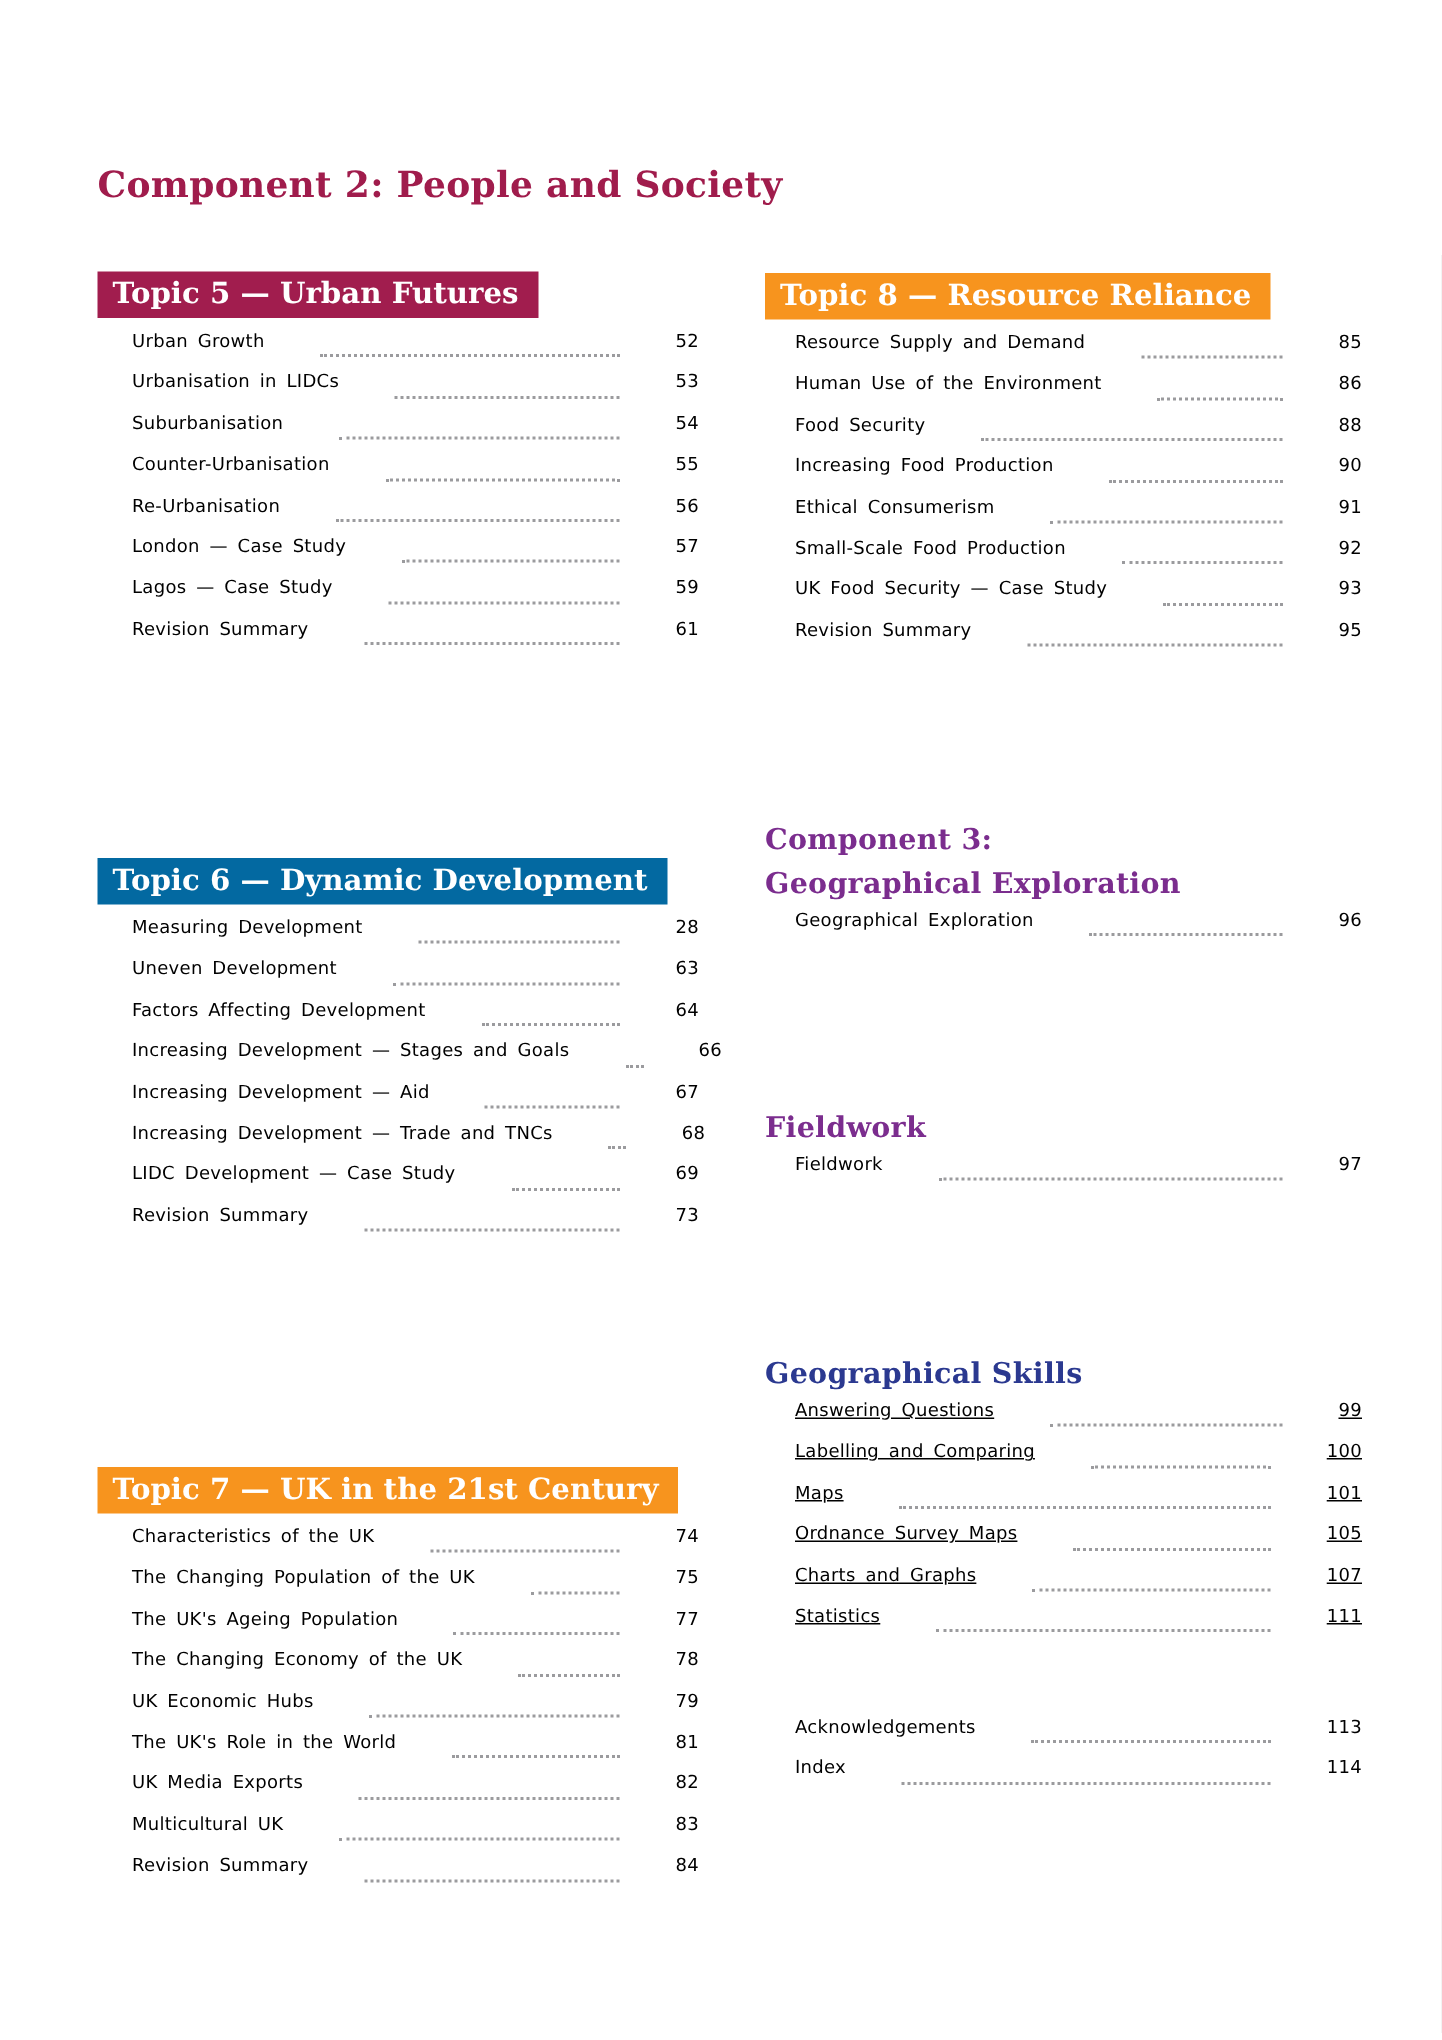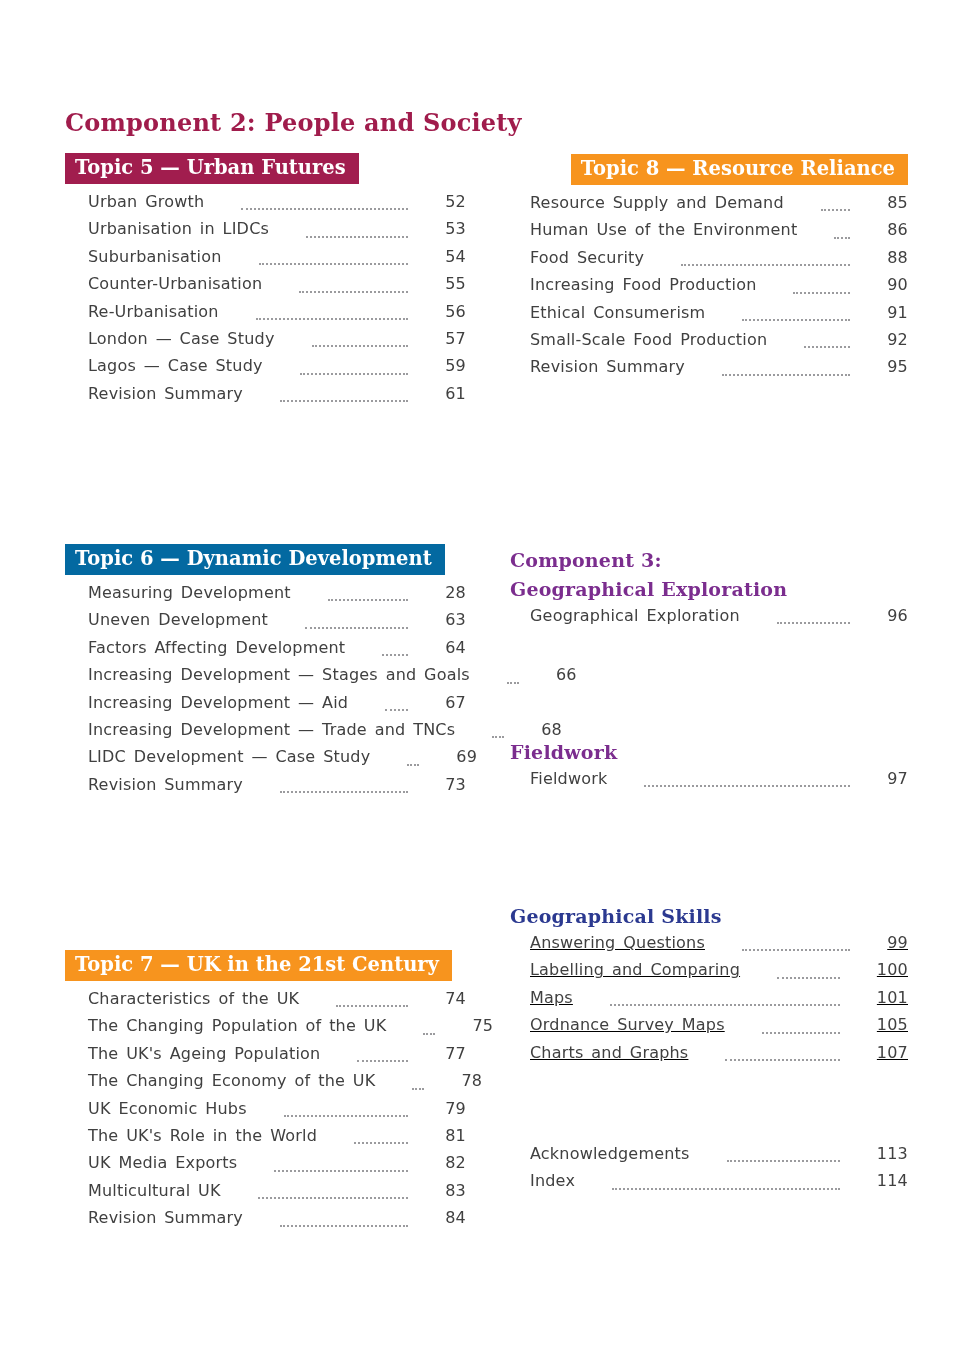--- a/index.html
+++ b/index.html
@@ -21,42 +21,43 @@
     white-space:nowrap;
   }
 
   .banner{
     display:inline-block;
     font-family:"DejaVu Serif",serif;
     font-weight:bold;font-size:19.5px;
     color:#ffffff;
     padding:3px 13px 5px 10px;
     white-space:nowrap;
+    margin-top:28px;
   }
   .banner-maroon{background:#A11D4E;}
   .banner-red{background:#0369a1;}
   .banner-orange{background:#F7941E;}
 
   .section{position:absolute;}
   .sec-head{
     font-family:"DejaVu Serif",serif;
     font-weight:bold;font-size:19px;
     line-height:29px;letter-spacing:0.2px;
     white-space:pre-line;
   }
   .head-purple{color:#7B2D8E;}
   .head-blue{color:#2B3990;}
 
   .toc-list{margin-top:8px;}
   .toc-list.flush{margin-top:0;}
   .toc-row{
     display:flex;align-items:baseline;
     height:27.4px;
-    font-size:16px;
-    color:#404040;
+    font-size:12px;
+    color:#000000;
     letter-spacing:0.2px;word-spacing:2.5px;gap:32px;
   }
   .indent-left .toc-row{padding-left:23px;}
   .indent-right .toc-row{padding-left:20px;}
   .toc-label{white-space:nowrap;padding-right:3px;}
   .toc-dots{
     flex:1;
     align-self:flex-end;
     border-bottom:2px dotted #9B9B9E;
     margin:0 2px 9px 2px;
@@ -110,21 +111,21 @@
           <span class="toc-page">59</span>
         </div>
         <div class="toc-row">
           <span class="toc-label">Revision Summary</span>
           <span class="toc-dots"></span>
           <span class="toc-page">61</span>
         </div>
       </div>
   </div>
 
-  <div class="section col-right" style="top:154px;text-align:right;">
+  <div class="section col-right" style="top:154px;">
     <span class="banner banner-orange">Topic 8 — Resource Reliance</span>
     <div class="toc-list indent-right">
         <div class="toc-row">
           <span class="toc-label">Resource Supply and Demand</span>
           <span class="toc-dots"></span>
           <span class="toc-page">85</span>
         </div>
         <div class="toc-row">
           <span class="toc-label">Human Use of the Environment</span>
           <span class="toc-dots"></span>
@@ -142,20 +143,25 @@
         </div>
         <div class="toc-row">
           <span class="toc-label">Ethical Consumerism</span>
           <span class="toc-dots"></span>
           <span class="toc-page">91</span>
         </div>
         <div class="toc-row">
           <span class="toc-label">Small-Scale Food Production</span>
           <span class="toc-dots"></span>
           <span class="toc-page">92</span>
+        </div>
+        <div class="toc-row">
+          <span class="toc-label">UK Food Security — Case Study</span>
+          <span class="toc-dots"></span>
+          <span class="toc-page">93</span>
         </div>
         <div class="toc-row">
           <span class="toc-label">Revision Summary</span>
           <span class="toc-dots"></span>
           <span class="toc-page">95</span>
         </div>
       </div>
   </div>
 
   <div class="section col-left" style="top:544px;">
@@ -248,20 +254,25 @@
         <div class="toc-row">
           <span class="toc-label">Ordnance Survey Maps</span>
           <span class="toc-dots"></span>
           <span class="toc-page">105</span>
         </div>
         <div class="toc-row">
           <span class="toc-label">Charts and Graphs</span>
           <span class="toc-dots"></span>
           <span class="toc-page">107</span>
         </div>
+        <div class="toc-row">
+          <span class="toc-label">Statistics</span>
+          <span class="toc-dots"></span>
+          <span class="toc-page">111</span>
+        </div>
       </div>
   </div>
 
   <div class="section col-left" style="top:950px;">
     <span class="banner banner-orange">Topic 7 — UK in the 21st Century</span>
     <div class="toc-list indent-left">
         <div class="toc-row">
           <span class="toc-label">Characteristics of the UK</span>
           <span class="toc-dots"></span>
           <span class="toc-page">74</span>

